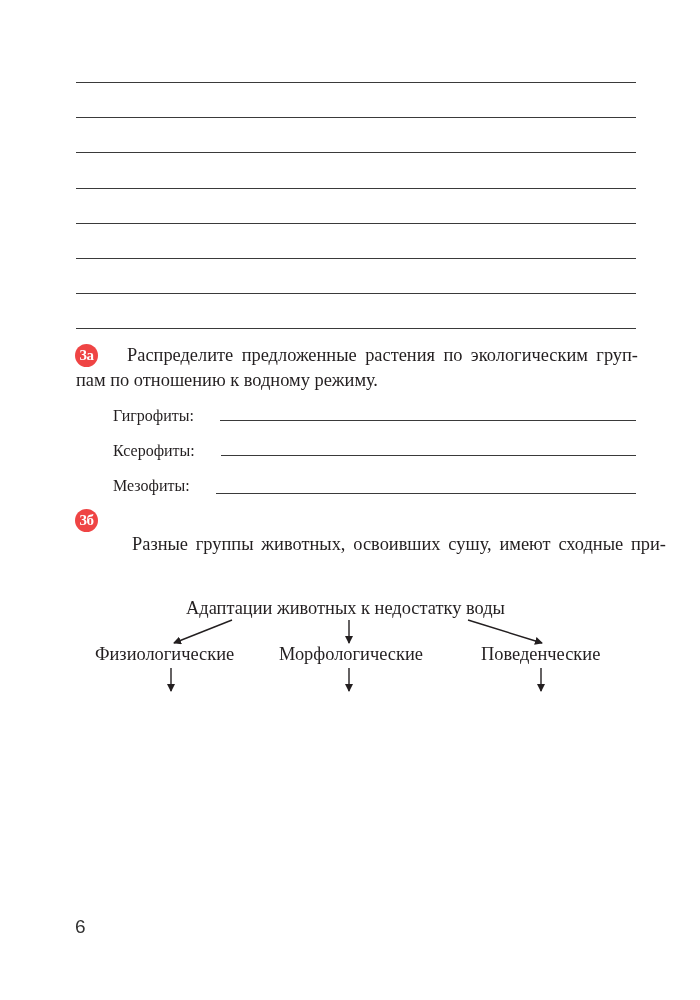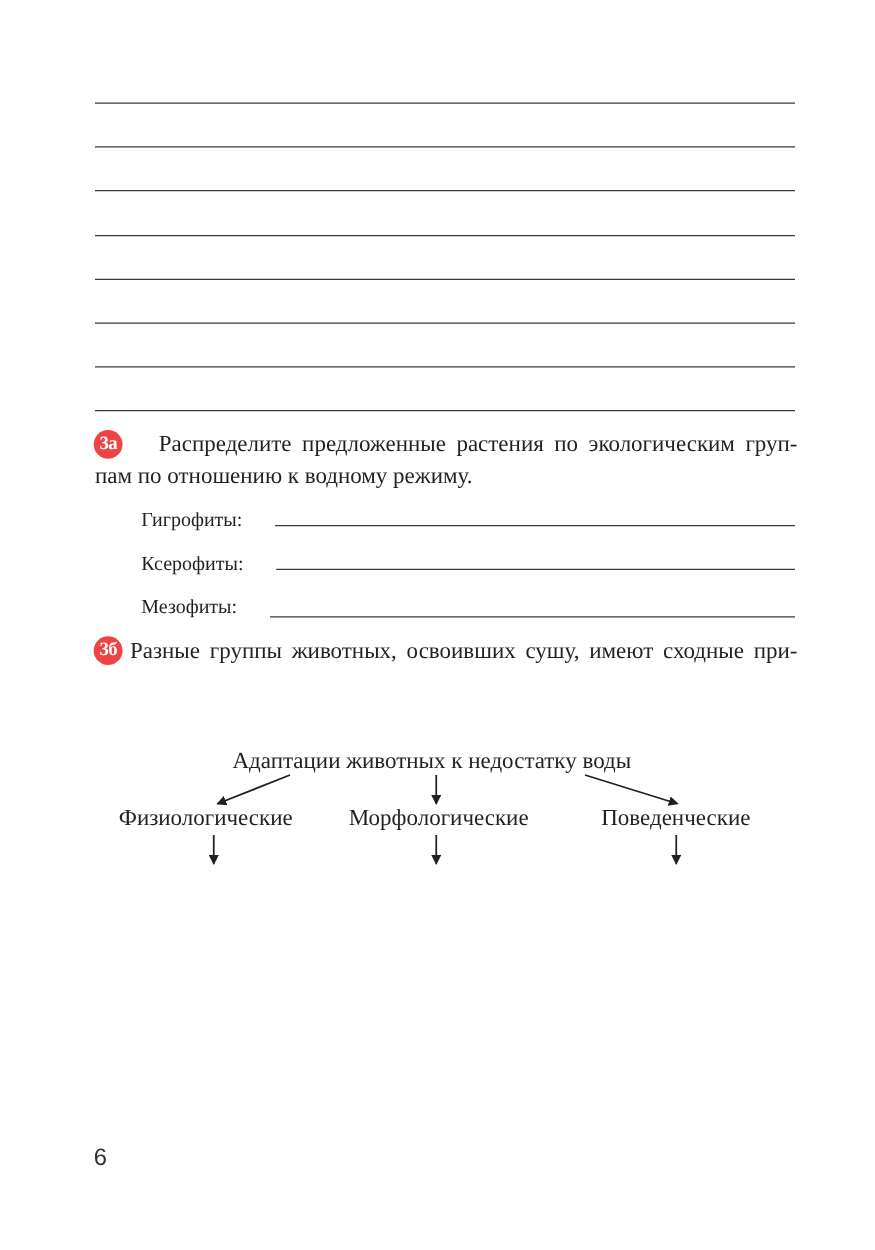--- a/index.html
+++ b/index.html
@@ -51,21 +51,21 @@
 <div class="fill-row" style="top:441px;">
   <span class="lbl">Ксерофиты:</span>
   <span class="blank"></span>
 </div>
 <div class="fill-row" style="top:477px;align-items:center;">
   <span class="lbl">Мезофиты:</span>
   <span class="blank"></span>
 </div>
 
 <div class="badge" style="left:75px; top:509px;">3б</div>
-<div class="task-text" style="top:508px;">
+<div class="task-text" style="top:532px;margin-left:28px;">
   <div style="text-align-last: justify;"><span style="display:inline-block;width:28px;"></span><span>Разные группы животных, освоивших сушу, имеют сходные при-</span></div>
 </div>
 
 <div>
   <div class="node" style="left:186px; top:598px;">Адаптации животных к недостатку воды</div>
   <div class="node" style="left:95px; top:644px;">Физиологические</div>
   <div class="node" style="left:279px; top:644px;">Морфологические</div>
   <div class="node" style="left:481px; top:644px;">Поведенческие</div>
 
   <svg class="arrows" width="700" height="1000">

